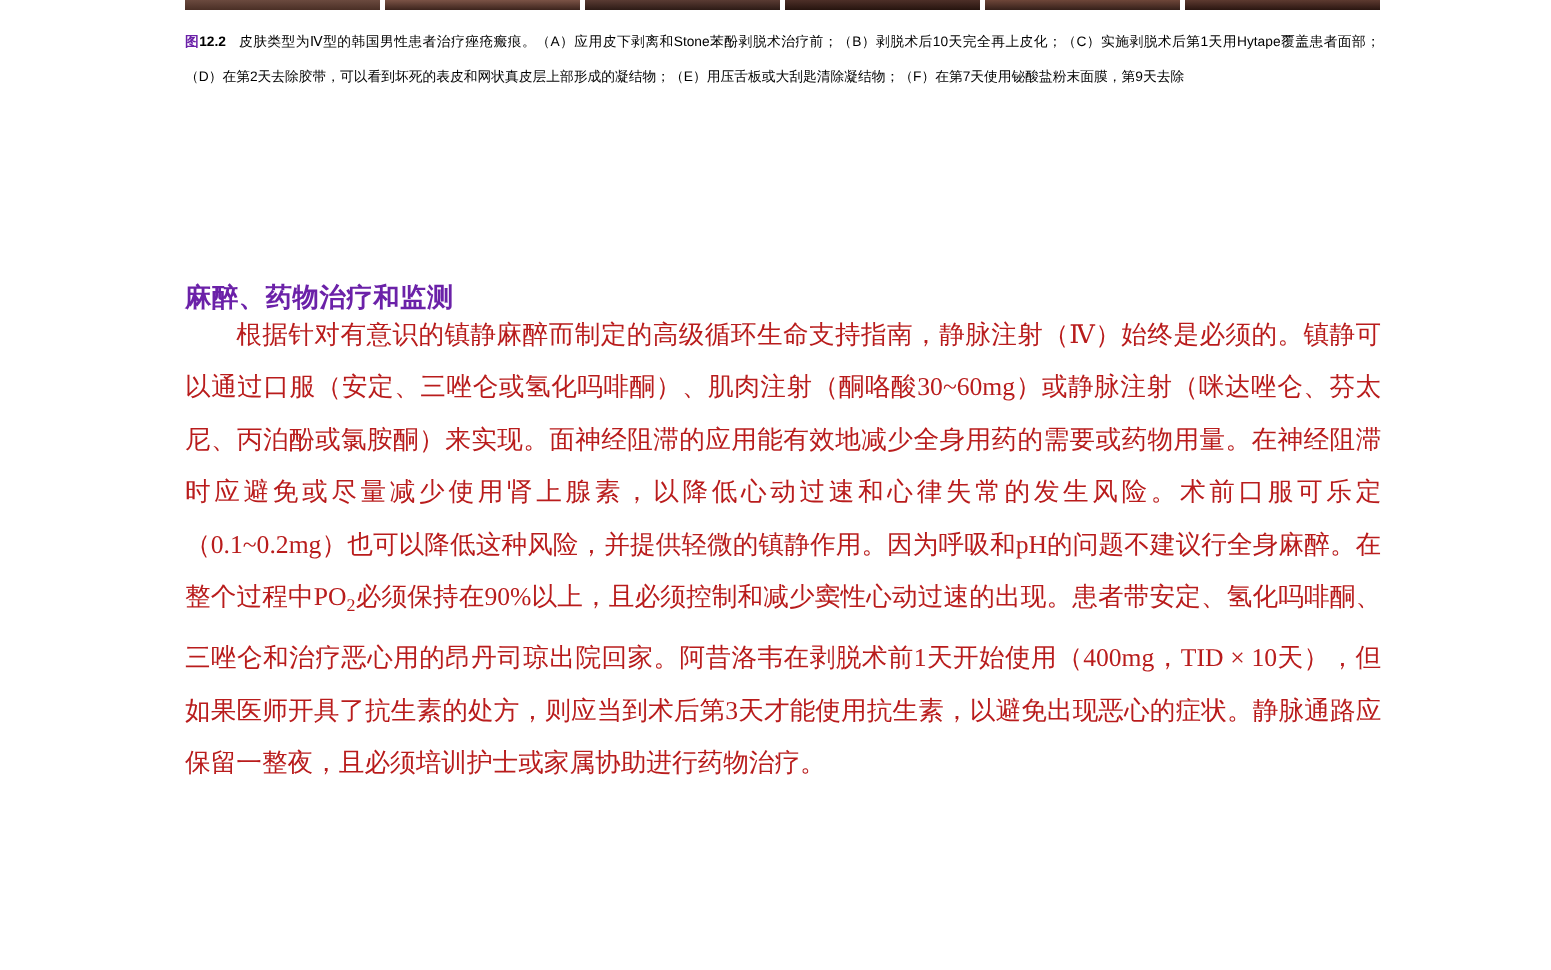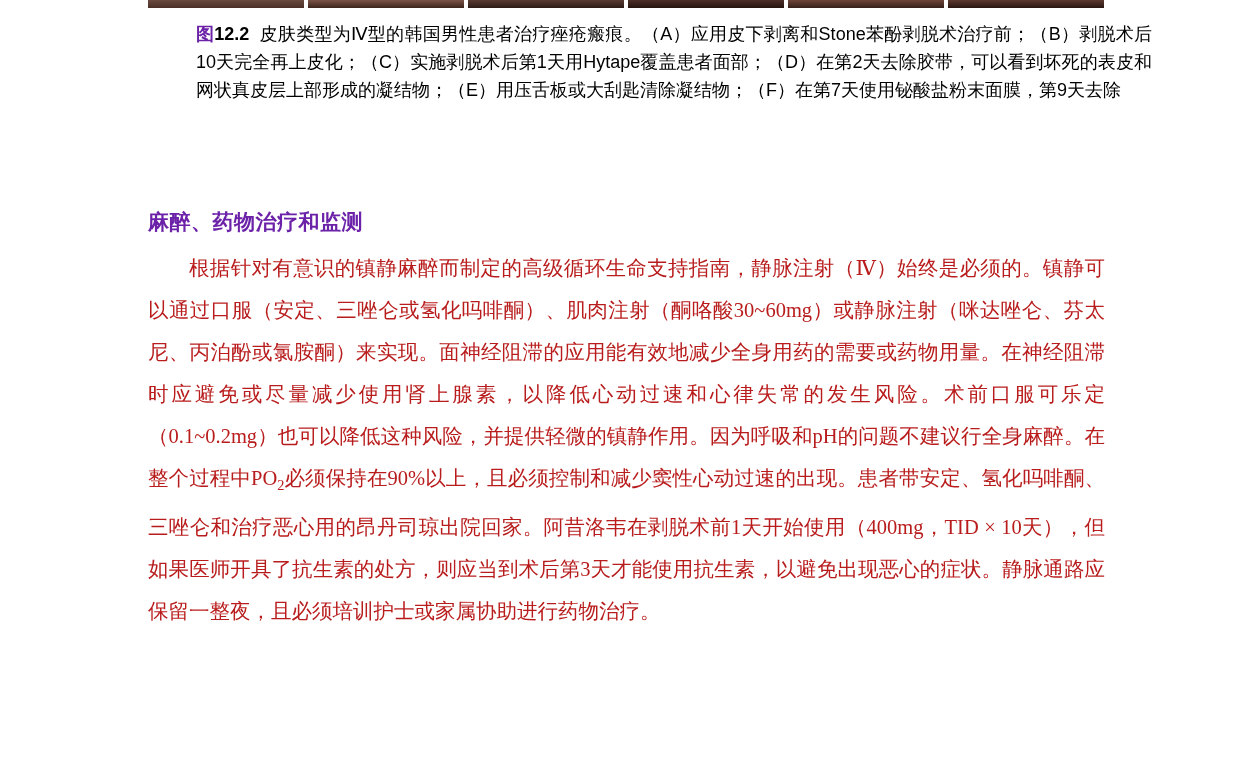--- a/index.html
+++ b/index.html
@@ -37,44 +37,43 @@
   .cell-e { background: linear-gradient(#6e4639, #35201a); }
   .cell-f { background: linear-gradient(#5d3a30, #2a1611); }
 
   
   .caption {
     position: absolute;
     left: 148px;
     top: 20px;
     width: 956px;
     font-family: "Liberation Sans", "DejaVu Sans", sans-serif;
-    font-size: 18px;
+    font-size: 11px;
     line-height: 28px;
     text-align: justify;
     text-justify: inter-ideograph;
     color: #000000;
-    margin-left: 48px;
   }
   .caption .fig-label {
     color: #6b21a8;
     font-weight: bold;
   }
   .caption .fig-num {
     color: #000000;
     font-weight: bold;
   }
   .caption .cap-body {
     margin-left: 10px;
   }
 
   
   .section-heading {
     position: absolute;
     left: 148px;
-    top: 208px;
+    top: 224px;
     width: 956px;
     font-family: Liberation Serif, serif;
     font-size: 21px;
     font-weight: bold;
     color: #6b21a8;
     letter-spacing: 0.5px;
   }
 
   
   .body-text {

